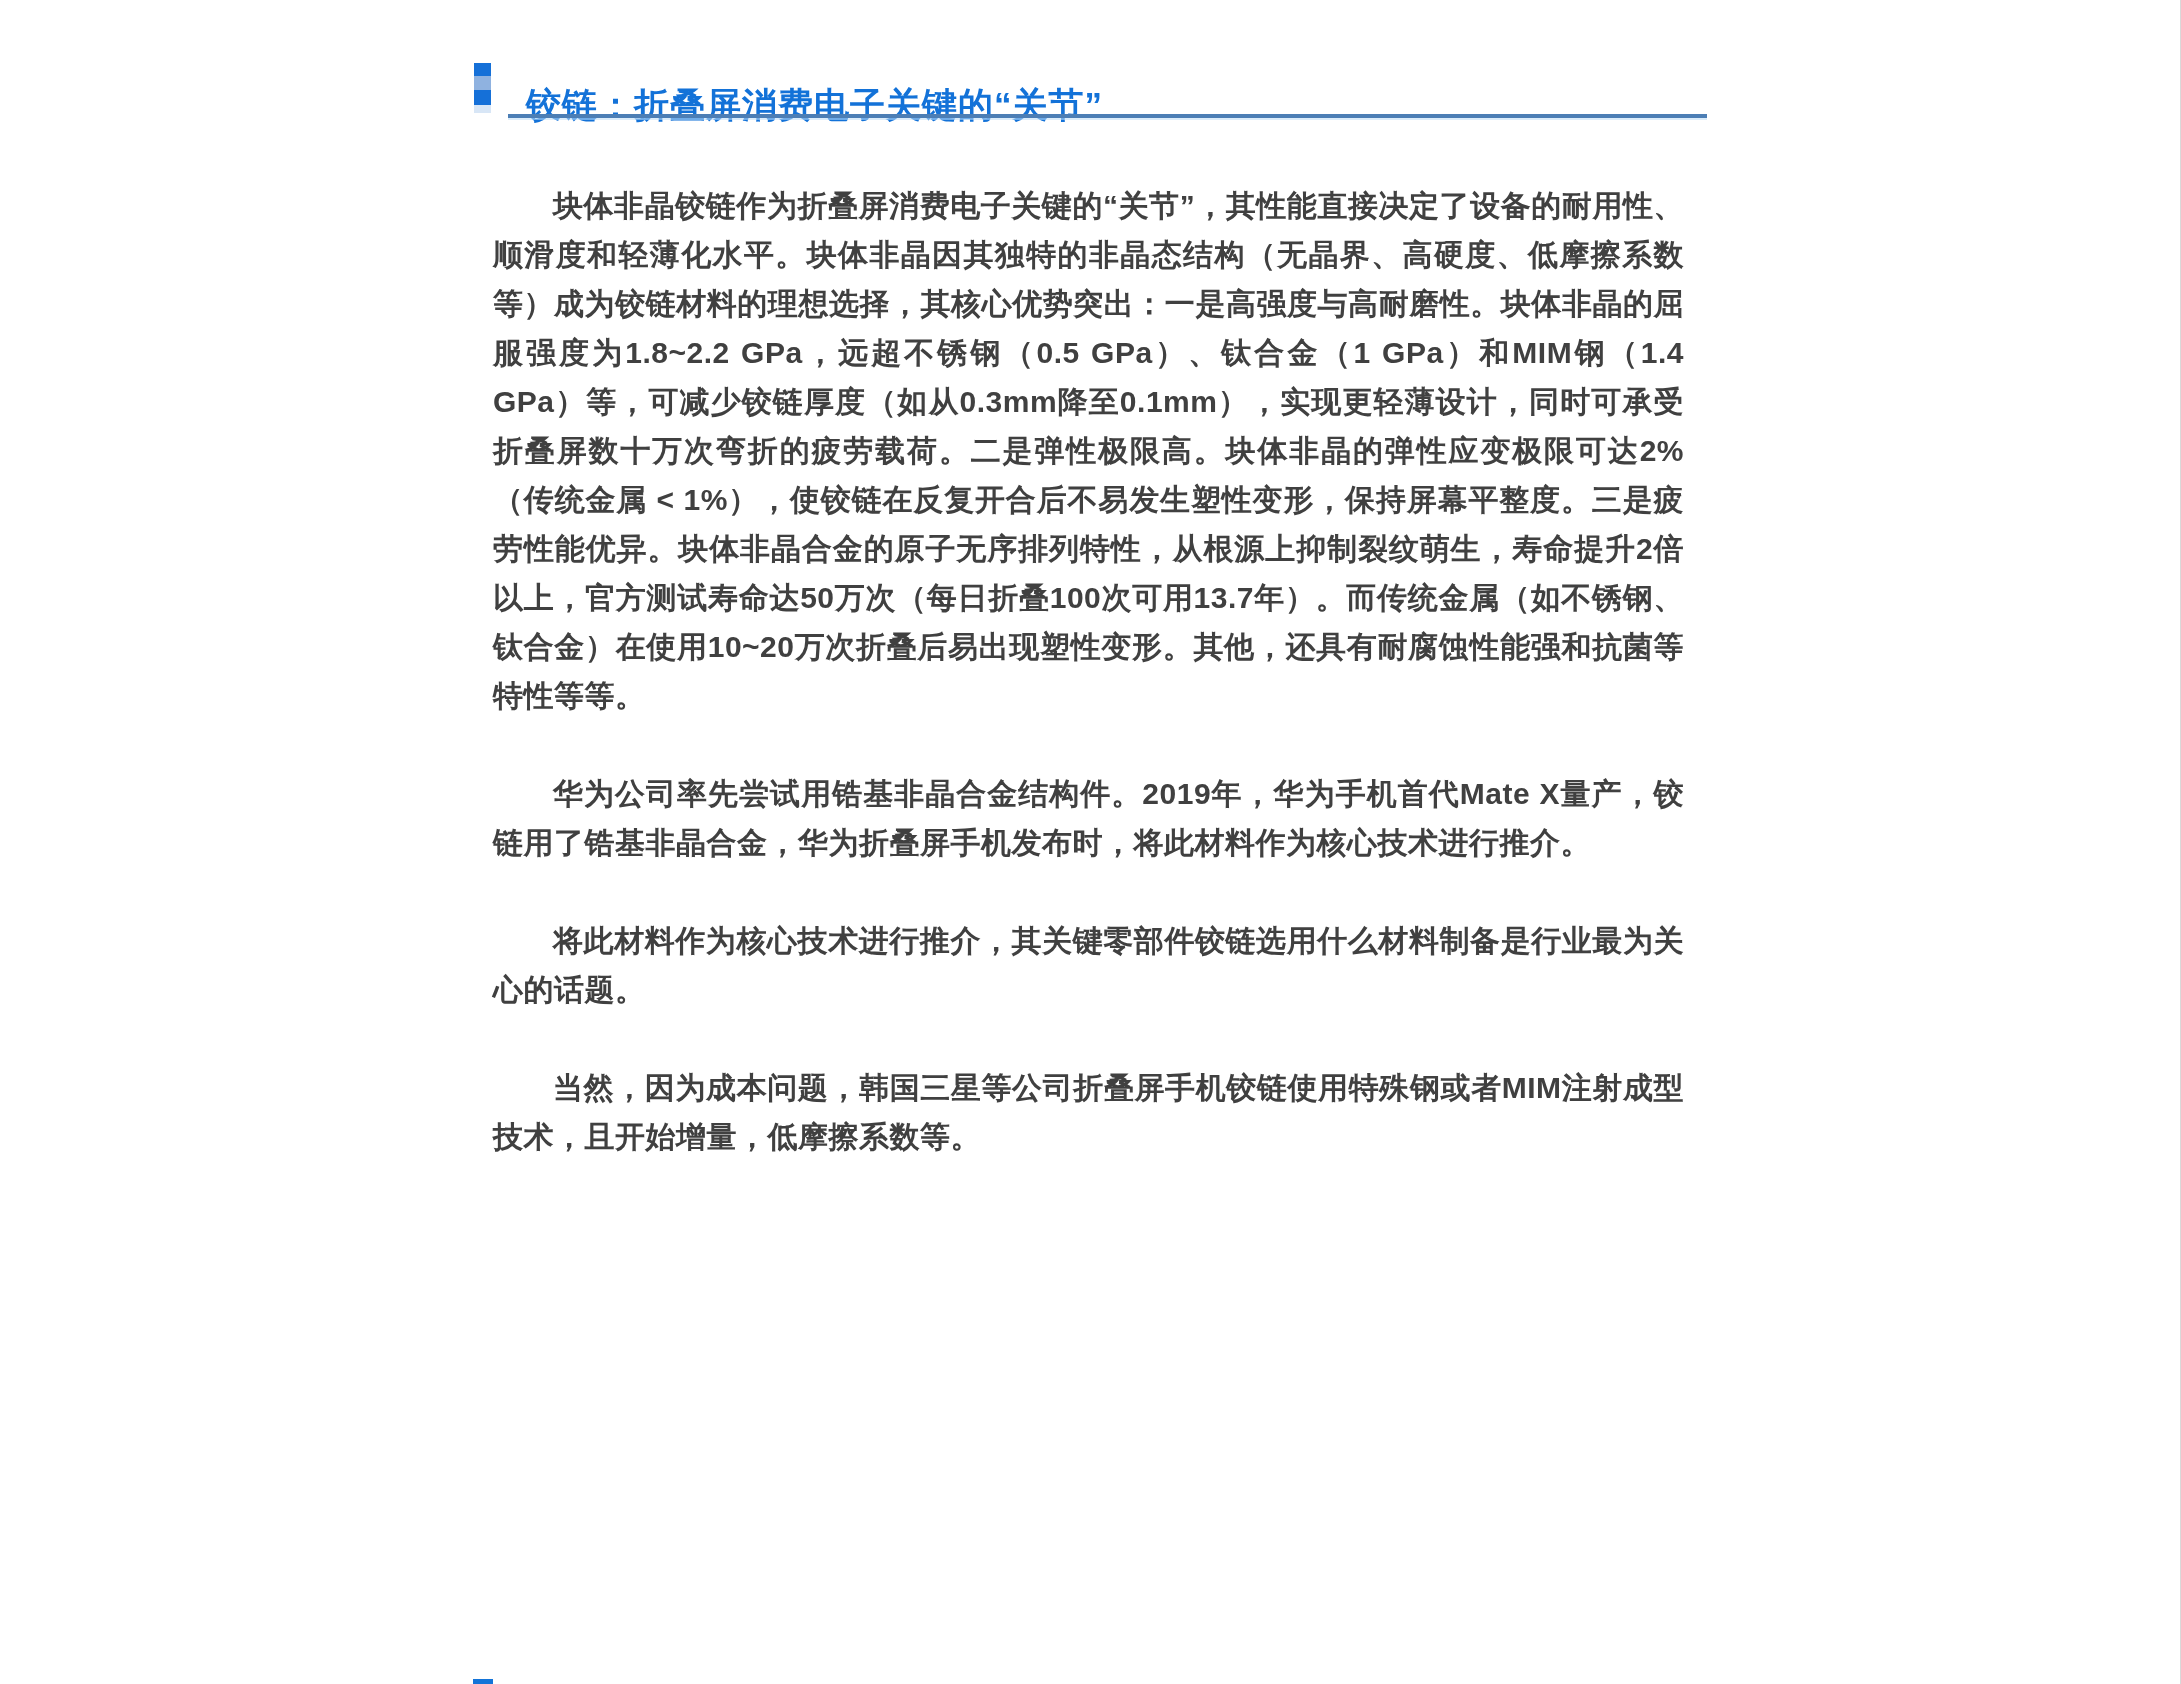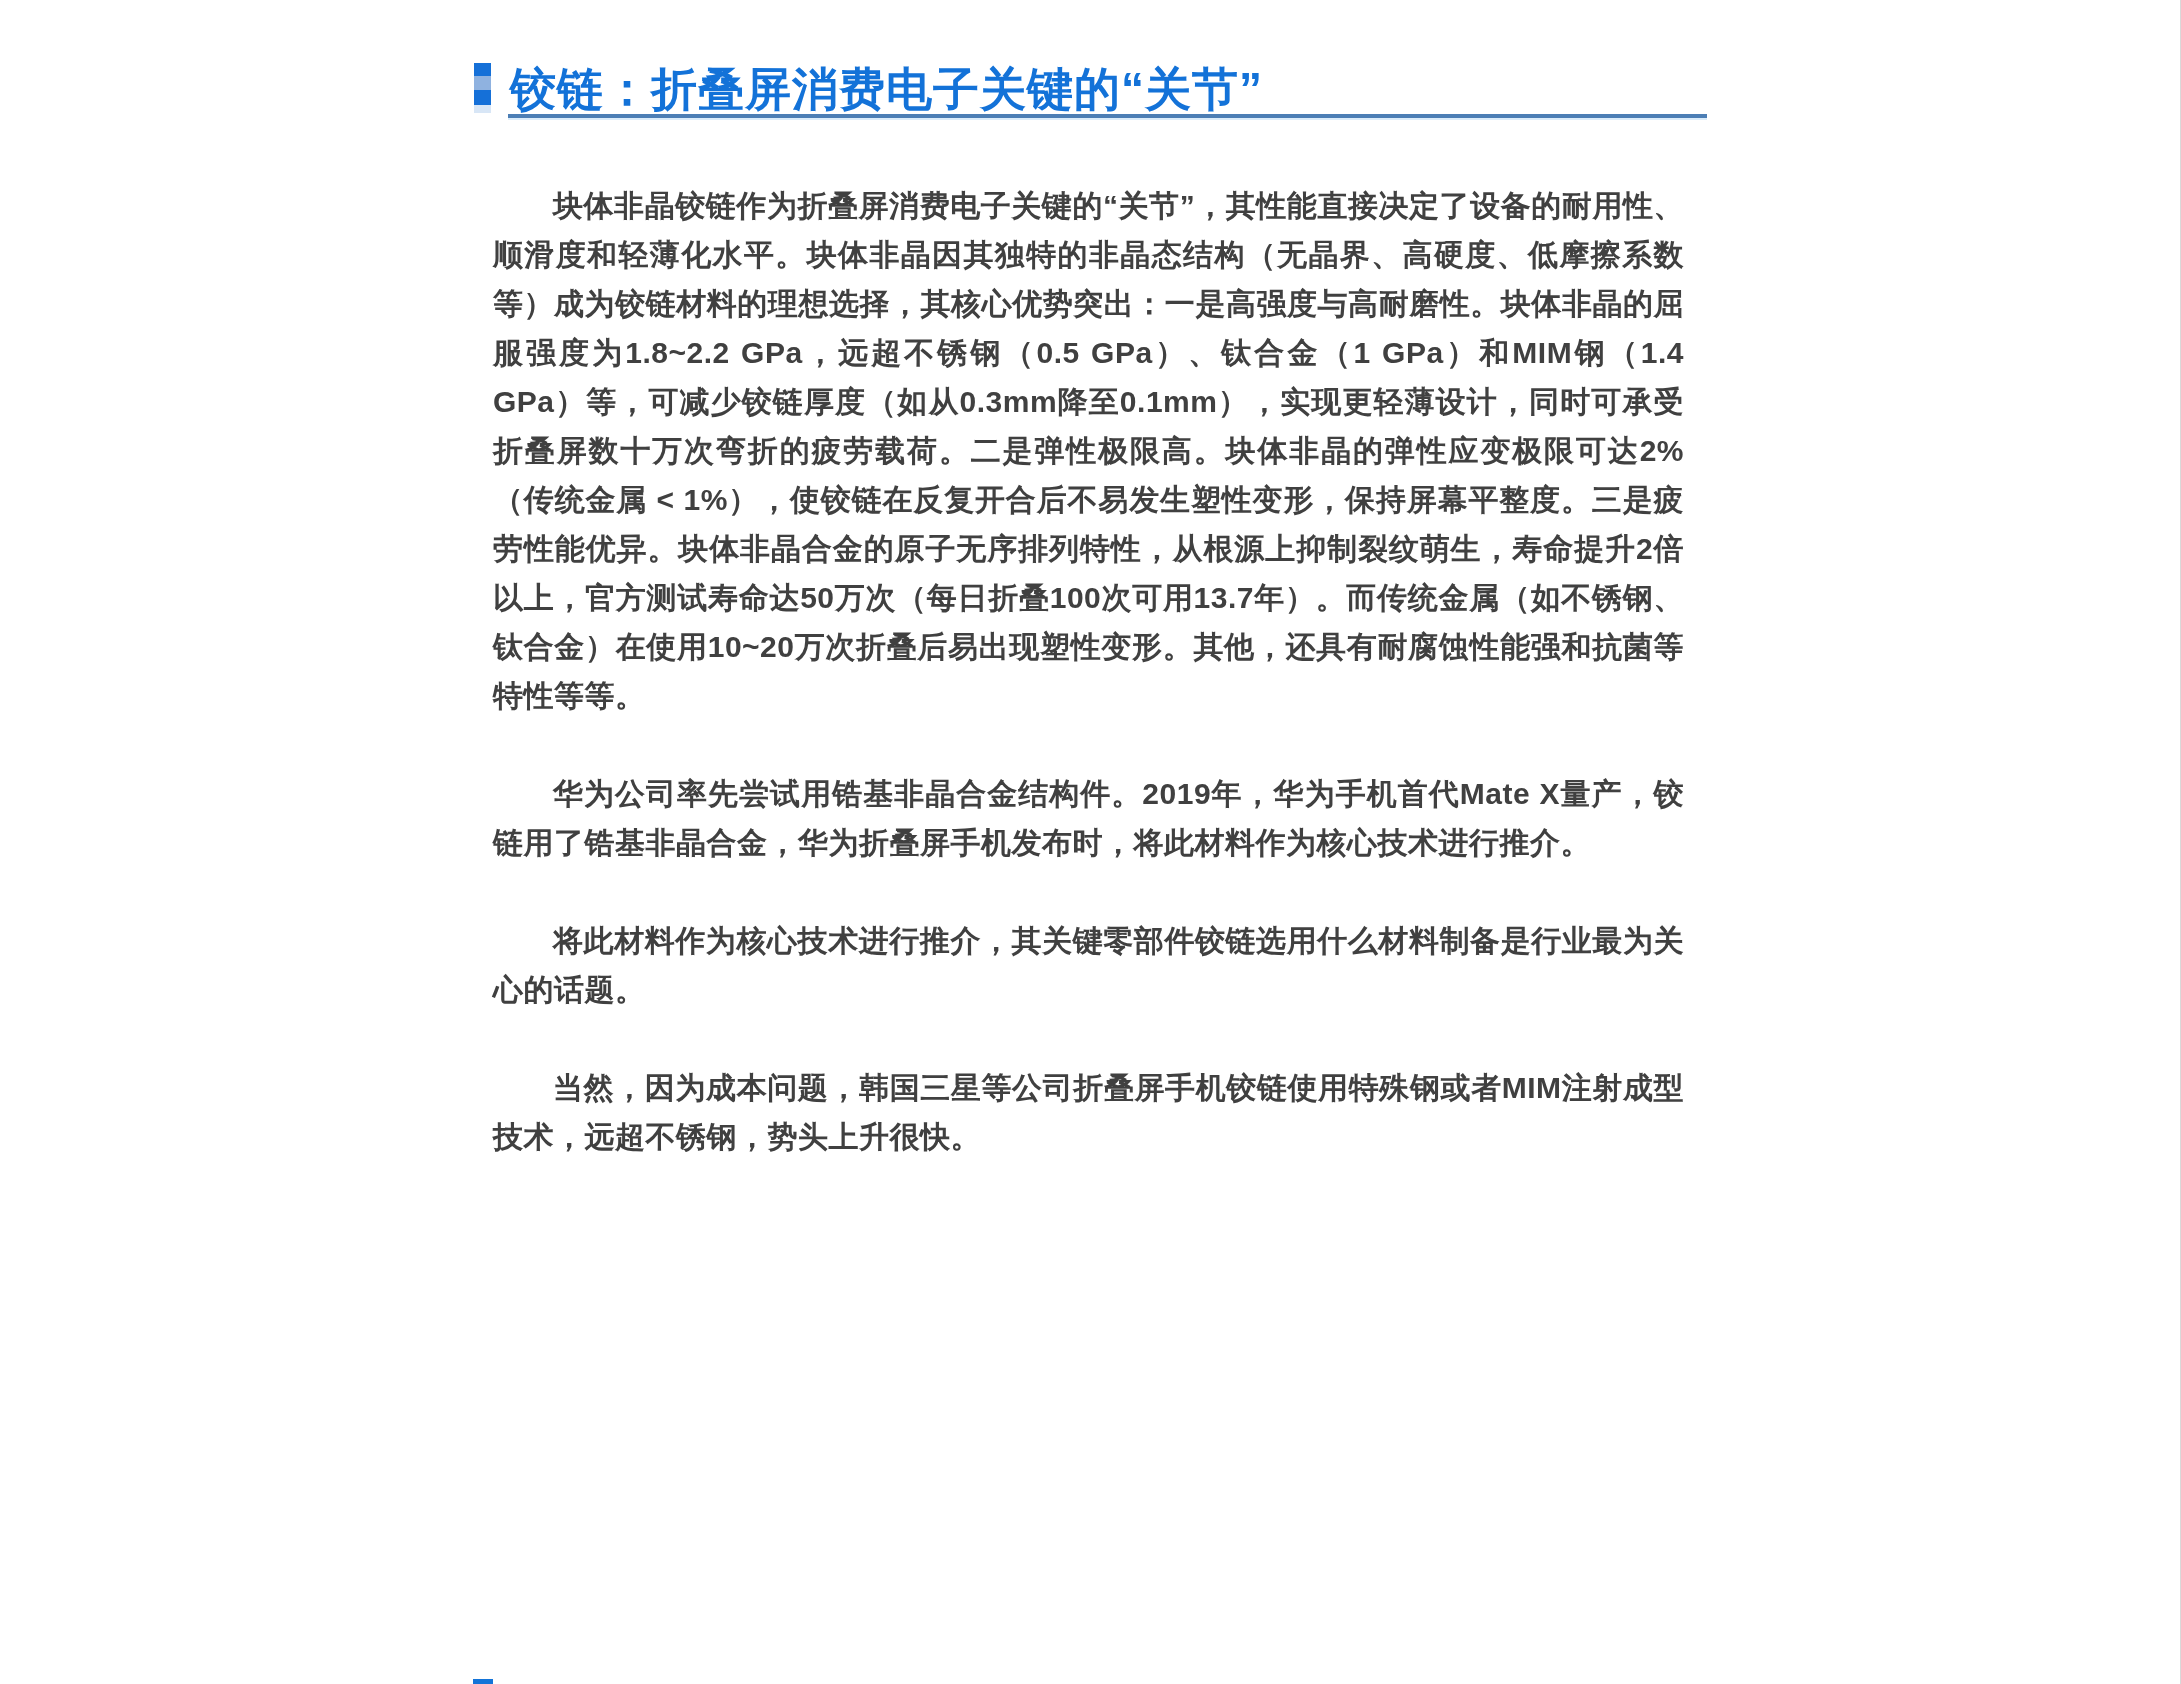--- a/index.html
+++ b/index.html
@@ -35,22 +35,22 @@
     flex-direction: column;
   }
   .bullet-marker .seg1 { height: 12.7px; }
   .bullet-marker .seg2 { height: 14.6px; }
   .bullet-marker .seg3 { height: 14.6px; }
   .bullet-marker .seg4 { height: 7.8px;  }
   .section-title {
     position: absolute;
     left: 508px;
     top: 62px;
-    margin: 2px;
-    font-size: 46px;
+    margin: 18px;
+    font-size: 35px;
     line-height: 50px;
     font-weight: bold;
     letter-spacing: 1px;
     white-space: nowrap;
   }
   .title-rule {
     position: absolute;
     left: 508px;
     top: 114px;
     width: 1199px;
@@ -97,19 +97,19 @@
   </div>
 
   <h1 class="section-title" style="color: rgb(19, 114, 216);">铰链：折叠屏消费电子关键的“关节”</h1>
 
   <div class="title-rule" style="background: rgb(76, 126, 181);"></div>
 
   <div class="article" style="color: rgb(64, 64, 64);">
     <p>块体非晶铰链作为折叠屏消费电子关键的“关节”，其性能直接决定了设备的耐用性、顺滑度和轻薄化水平。块体非晶因其独特的非晶态结构（无晶界、高硬度、低摩擦系数等）成为铰链材料的理想选择，其核心优势突出：一是高强度与高耐磨性。块体非晶的屈服强度为1.8~2.2 GPa，远超不锈钢（0.5 GPa）、钛合金（1 GPa）和MIM钢（1.4 GPa）等，可减少铰链厚度（如从0.3mm降至0.1mm），实现更轻薄设计，同时可承受折叠屏数十万次弯折的疲劳载荷。二是弹性极限高。块体非晶的弹性应变极限可达2%（传统金属 &lt; 1%），使铰链在反复开合后不易发生塑性变形，保持屏幕平整度。三是疲劳性能优异。块体非晶合金的原子无序排列特性，从根源上抑制裂纹萌生，寿命提升2倍以上，官方测试寿命达50万次（每日折叠100次可用13.7年）。而传统金属（如不锈钢、钛合金）在使用10~20万次折叠后易出现塑性变形。其他，还具有耐腐蚀性能强和抗菌等特性等等。</p>
     <p>华为公司率先尝试用锆基非晶合金结构件。2019年，华为手机首代Mate X量产，铰链用了锆基非晶合金，华为折叠屏手机发布时，将此材料作为核心技术进行推介。</p>
     <p>将此材料作为核心技术进行推介，其关键零部件铰链选用什么材料制备是行业最为关心的话题。</p>
-    <p>当然，因为成本问题，韩国三星等公司折叠屏手机铰链使用特殊钢或者MIM注射成型技术，远超不锈钢，势头上升很快。</p>
+    <p>当然，因为成本问题，韩国三星等公司折叠屏手机铰链使用特殊钢或者MIM注射成型技术，且开始增量，低摩擦系数等。</p>
   </div>
 
   <div class="next-marker" style="background: rgb(19, 116, 216);"></div>
 
 </div>
 
 
 </body></html>

